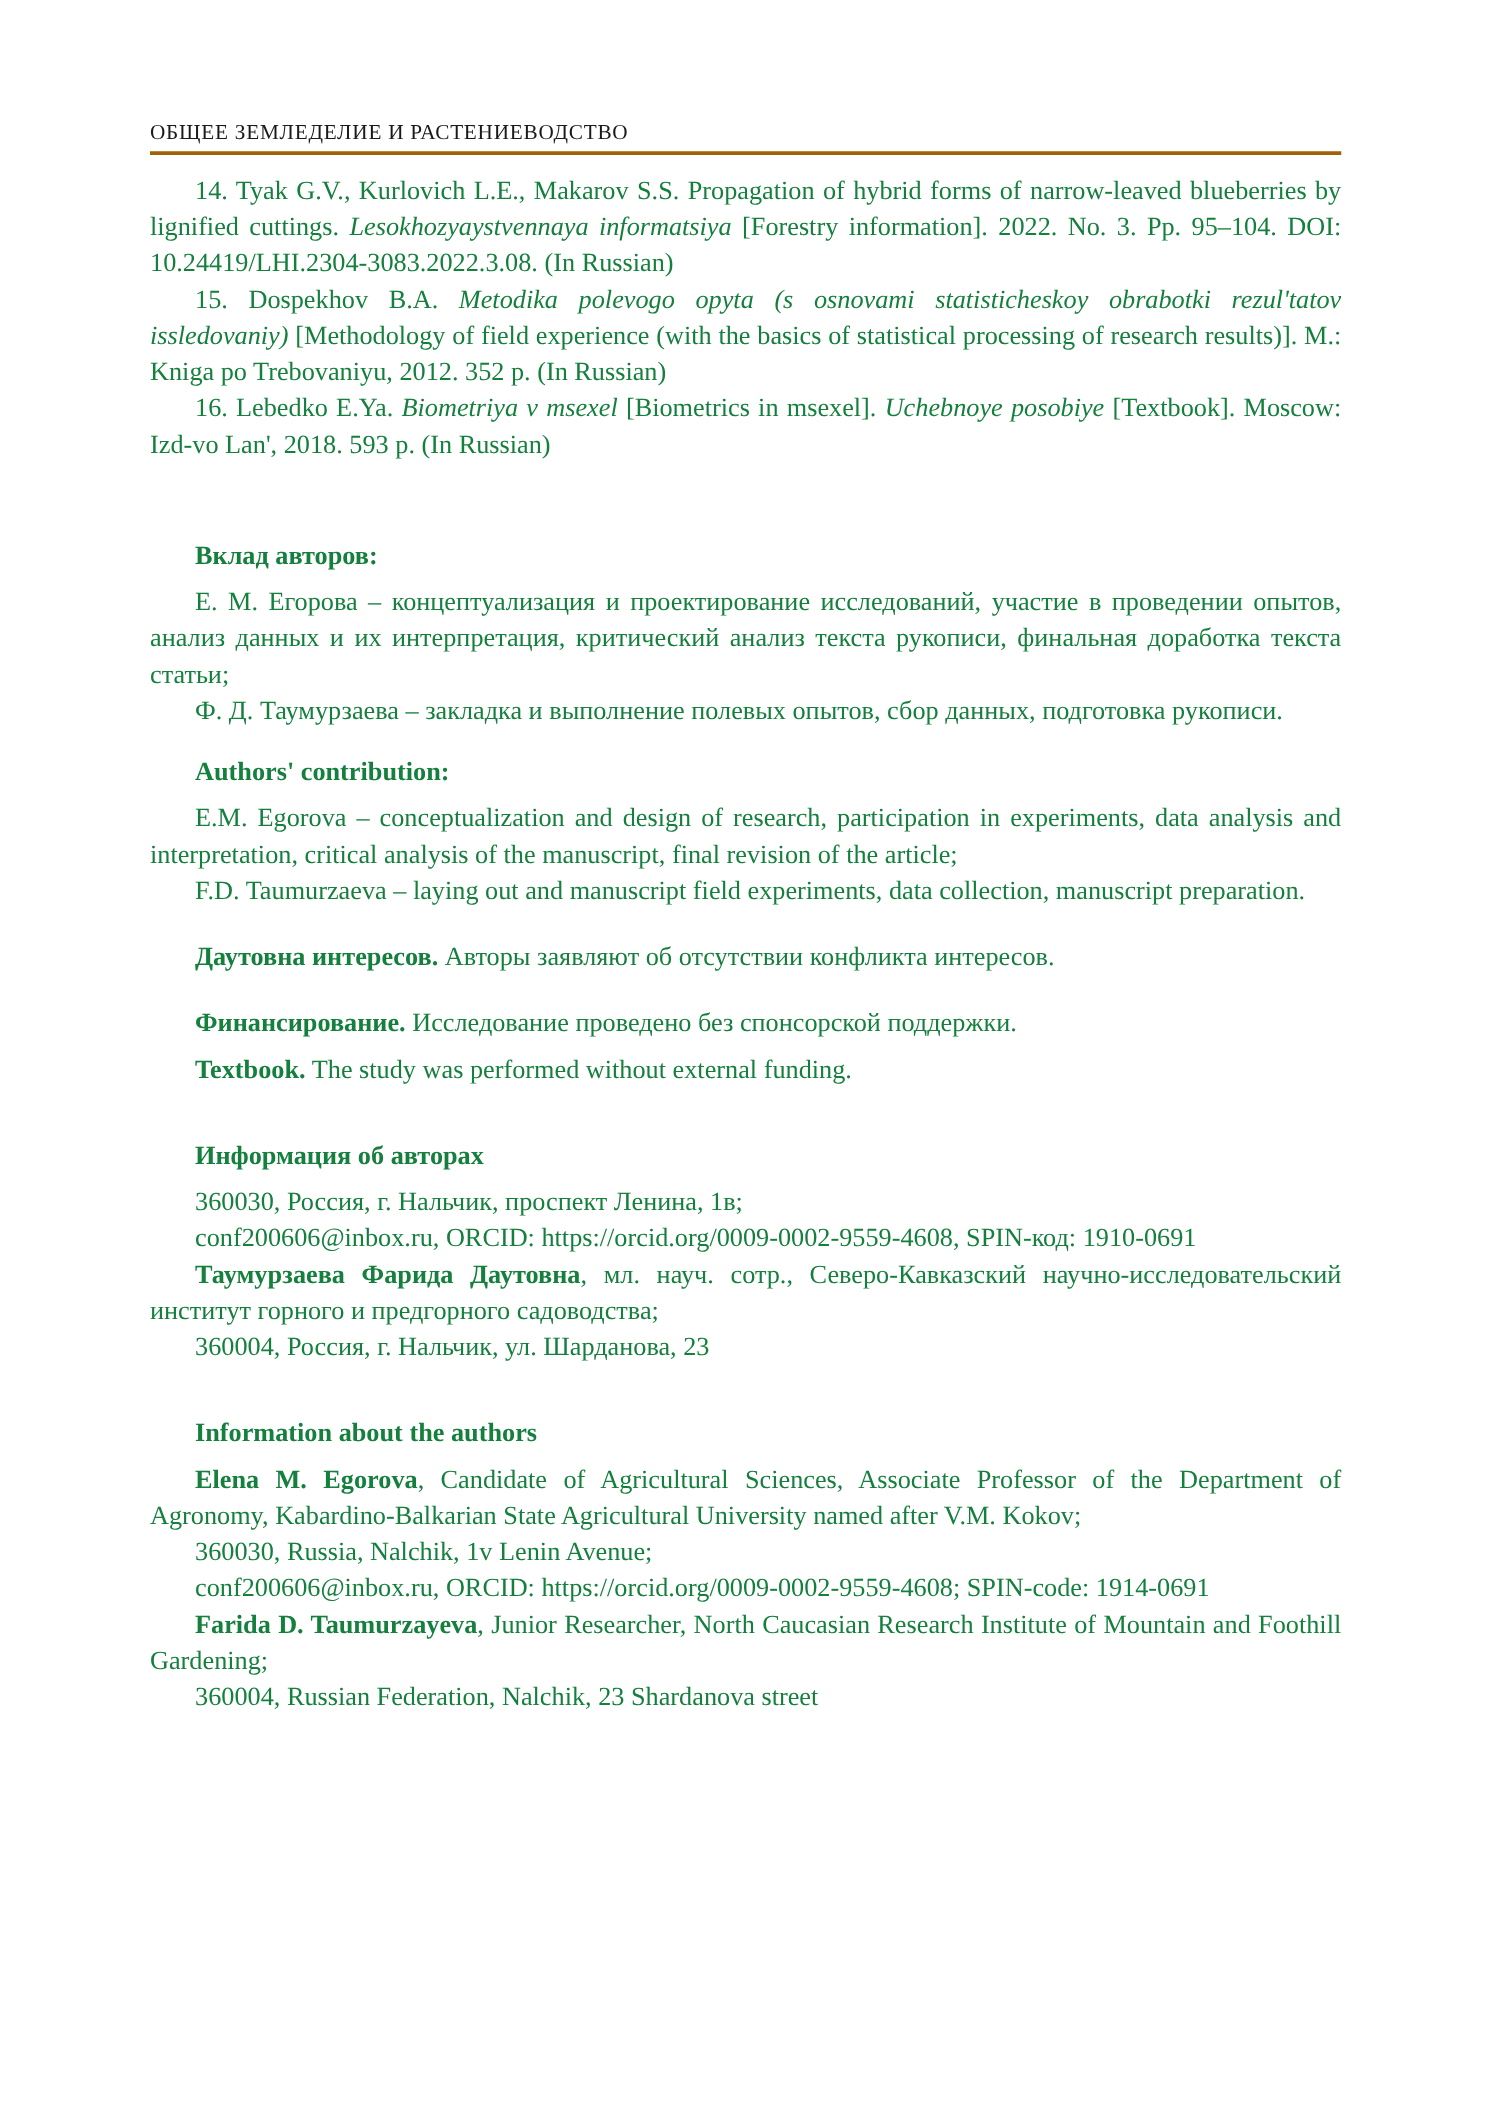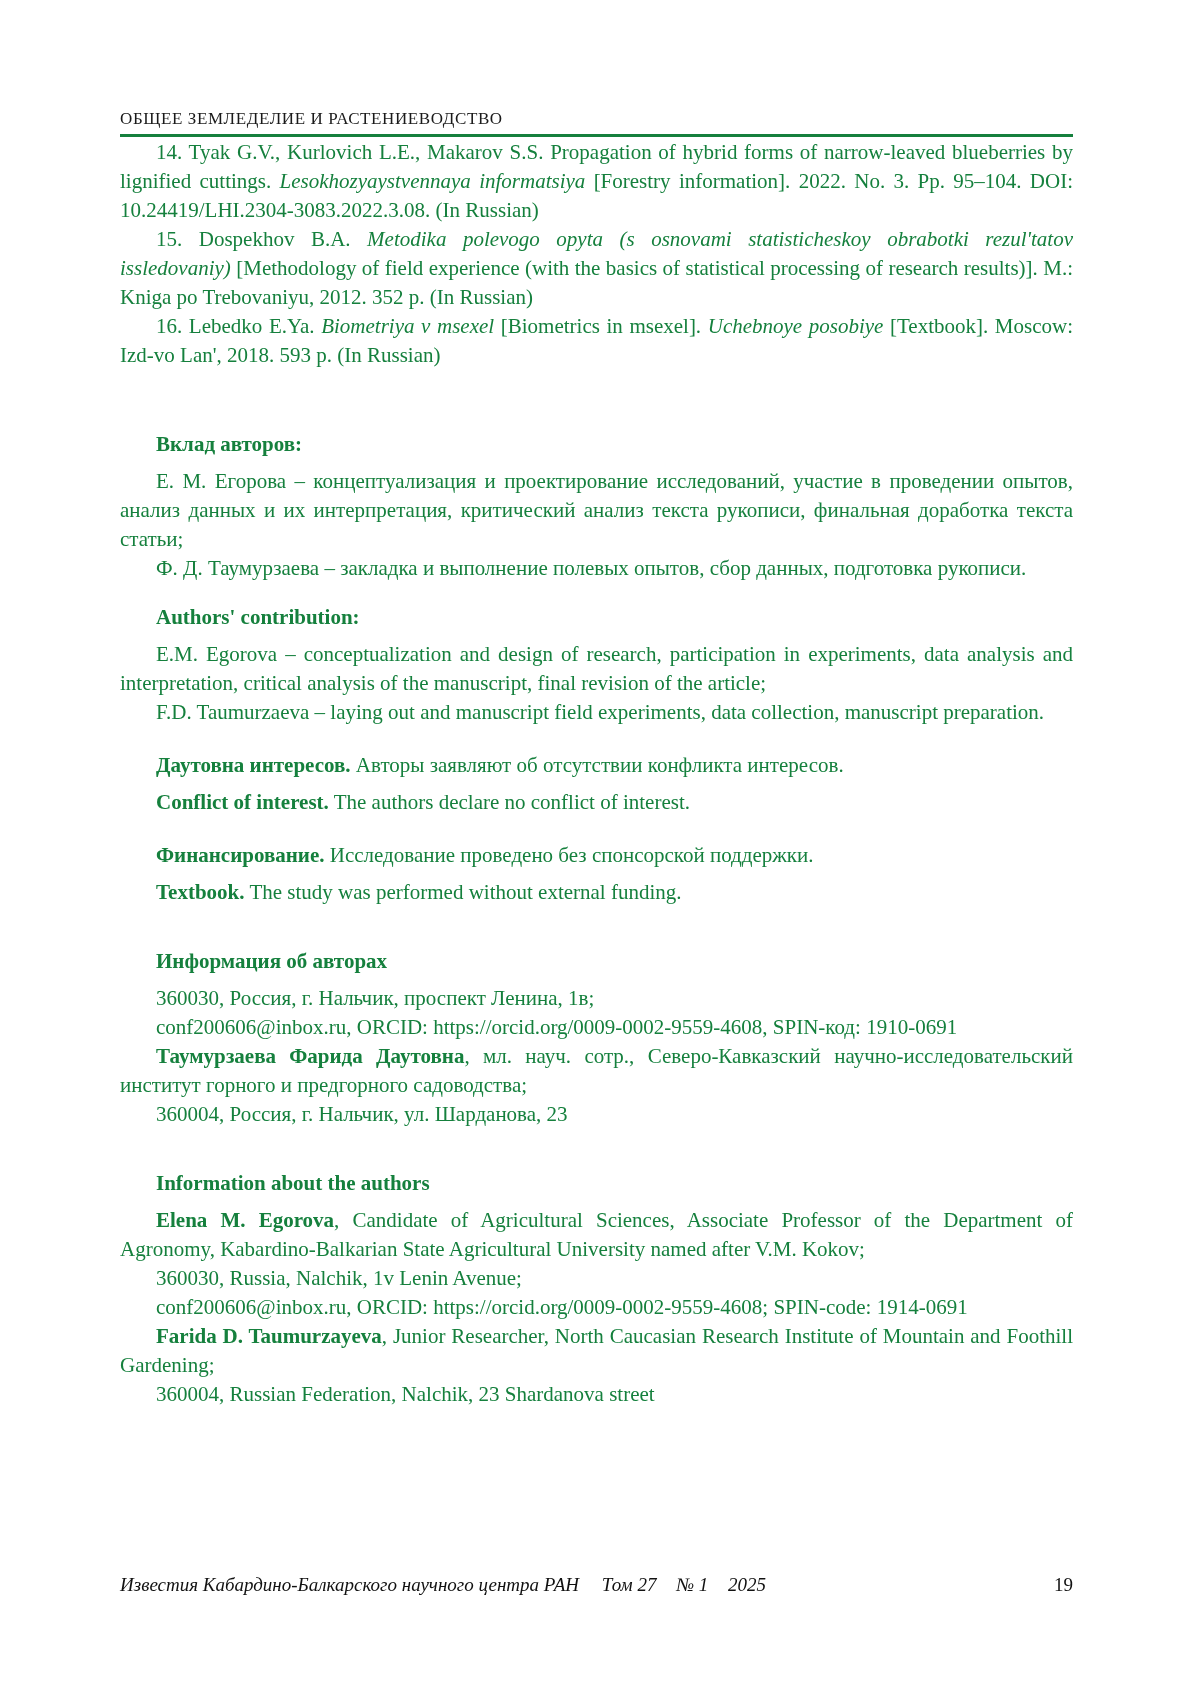--- a/index.html
+++ b/index.html
@@ -11,22 +11,21 @@
     color: #111111;
     font-family: "Liberation Serif", "DejaVu Serif", serif;
     overflow: hidden;
   }
   .running-header {
     position: absolute;
     left: 120px;
     top: 96px;
     width: 953px;
     padding-bottom: 5px;
-    border-bottom: 3px solid #15803d;
-    margin-top: 13px;
+    border-bottom: 3px solid #a16207;
   }
   .running-header-text {
     font-size: 17px;
     letter-spacing: 0.6px;
     color: #1a1a1a;
   }
   .content {
     position: absolute;
     left: 120px;
     top: 138px;
@@ -78,39 +77,29 @@
       <p class="block"><span>14. Tyak G.V., Kurlovich L.E., Makarov S.S. Propagation of hybrid forms of narrow-leaved blueberries by lignified cuttings. </span><span class="i">Lesokhozyaystvennaya informatsiya</span><span> [Forestry information]. 2022. No. 3. Pp. 95–104. DOI: 10.24419/LHI.2304-3083.2022.3.08. (In Russian)</span></p>
       <p class="block"><span>15. Dospekhov B.A. </span><span class="i">Metodika polevogo opyta (s osnovami statisticheskoy obrabotki rezul'tatov issledovaniy)</span><span> [Methodology of field experience (with the basics of statistical processing of research results)]. M.: Kniga po Trebovaniyu, 2012. 352 p. (In Russian)</span></p>
       <p class="block"><span>16. Lebedko E.Ya. </span><span class="i">Biometriya v msexel</span><span> [Biometrics in msexel]. </span><span class="i">Uchebnoye posobiye</span><span> [Textbook]. Moscow: Izd-vo Lan', 2018. 593 p. (In Russian)</span></p>
       <h3 class="block gap-xxl"><span class="b">Вклад авторов:</span></h3>
       <p class="block"><span>Е. М. Егорова – концептуализация и проектирование исследований, участие в проведении опытов, анализ данных и их интерпретация, критический анализ текста рукописи, финальная доработка текста статьи;</span></p>
       <p class="block"><span>Ф. Д. Таумурзаева – закладка и выполнение полевых опытов, сбор данных, подготовка рукописи.</span></p>
       <h3 class="block gap-md"><span class="b">Authors' contribution:</span></h3>
       <p class="block"><span>E.M. Egorova – conceptualization and design of research, participation in experiments, data analysis and interpretation, critical analysis of the manuscript, final revision of the article;</span></p>
       <p class="block"><span>F.D. Taumurzaeva – laying out and manuscript field experiments, data collection, manuscript preparation.</span></p>
       <p class="block gap-lg"><span class="b">Даутовна интересов.</span><span> Авторы заявляют об отсутствии конфликта интересов.</span></p>
-      <p class="block gap-sm"><span class="b">Conflict of interest.</span><span> The authors declare no conflict of interest.</span></p>
       <p class="block gap-lg"><span class="b">Финансирование.</span><span> Исследование проведено без спонсорской поддержки.</span></p>
       <p class="block gap-sm"><span class="b">Textbook.</span><span> The study was performed without external funding.</span></p>
       <h3 class="block gap-xl"><span class="b">Информация об авторах</span></h3>
       <p class="block"><span>360030, Россия, г. Нальчик, проспект Ленина, 1в;</span></p>
       <p class="block"><span>conf200606@inbox.ru, ORCID: https://orcid.org/0009-0002-9559-4608, SPIN-код: 1910-0691</span></p>
       <p class="block"><span class="b">Таумурзаева Фарида Даутовна</span><span>, мл. науч. сотр., Северо-Кавказский научно-исследовательский институт горного и предгорного садоводства;</span></p>
       <p class="block"><span>360004, Россия, г. Нальчик, ул. Шарданова, 23</span></p>
       <h3 class="block gap-xl"><span class="b">Information about the authors</span></h3>
       <p class="block"><span class="b">Elena M. Egorova</span><span>, Candidate of Agricultural Sciences, Associate Professor of the Department of Agronomy, Kabardino-Balkarian State Agricultural University named after V.M. Kokov;</span></p>
       <p class="block"><span>360030, Russia, Nalchik, 1v Lenin Avenue;</span></p>
       <p class="block"><span>conf200606@inbox.ru, ORCID: https://orcid.org/0009-0002-9559-4608; SPIN-code: 1914-0691</span></p>
       <p class="block"><span class="b">Farida D. Taumurzayeva</span><span>, Junior Researcher, North Caucasian Research Institute of Mountain and Foothill Gardening;</span></p>
       <p class="block"><span>360004, Russian Federation, Nalchik, 23 Shardanova street</span></p>
     </main>
 
-  <footer class="page-footer">
-    <div class="footer-left">
-      <span class="footer-journal">Известия Кабардино-Балкарского научного центра РАН</span>
-      <span class="footer-vol">Том 27</span>
-      <span class="footer-issue">№ 1</span>
-      <span class="footer-year">2025</span>
-    </div>
-    <div class="footer-page-number">19</div>
-  </footer>
 
 </div>
 
 </body></html>

